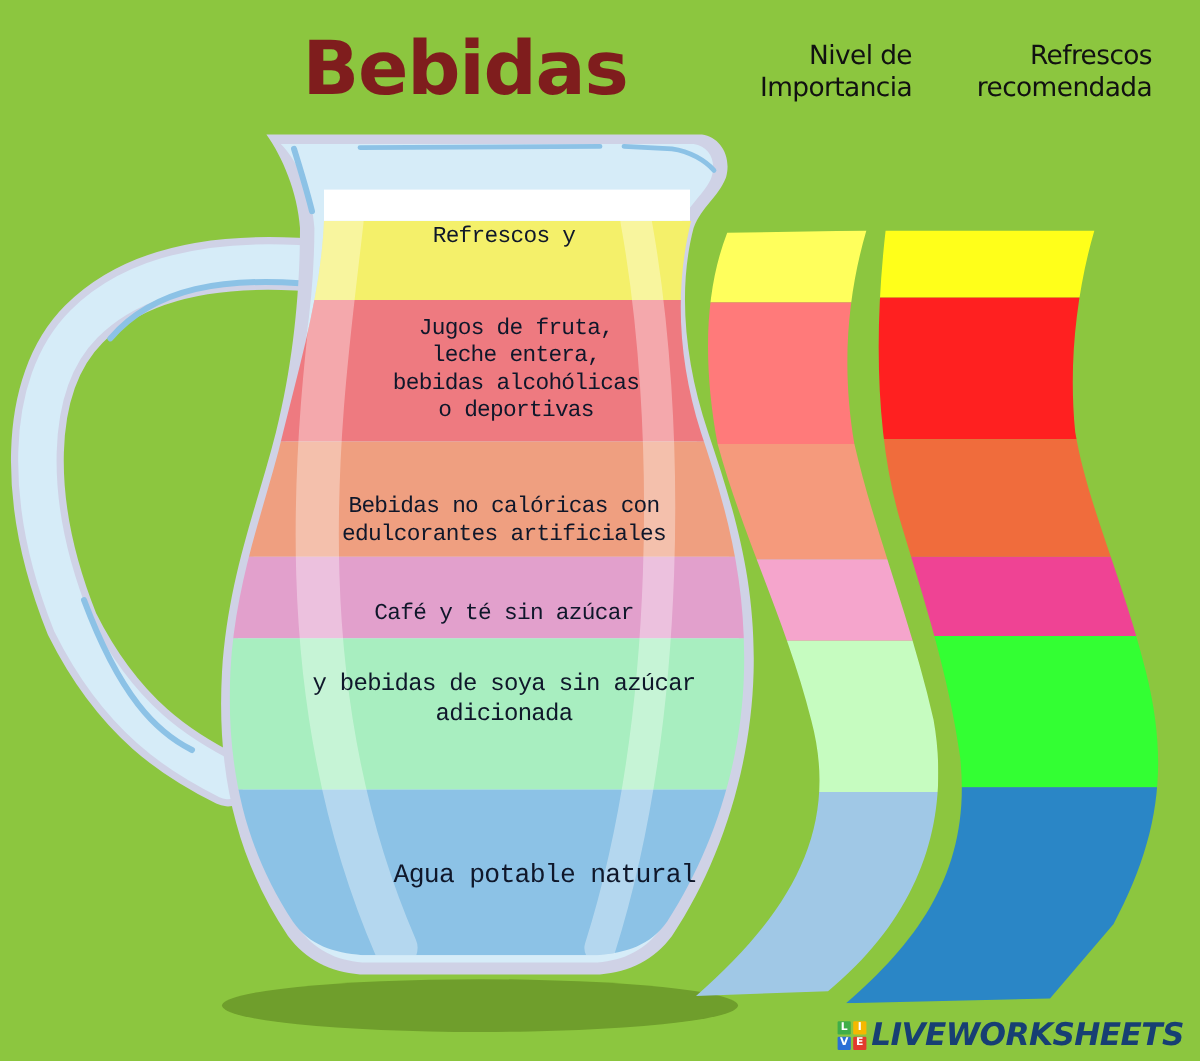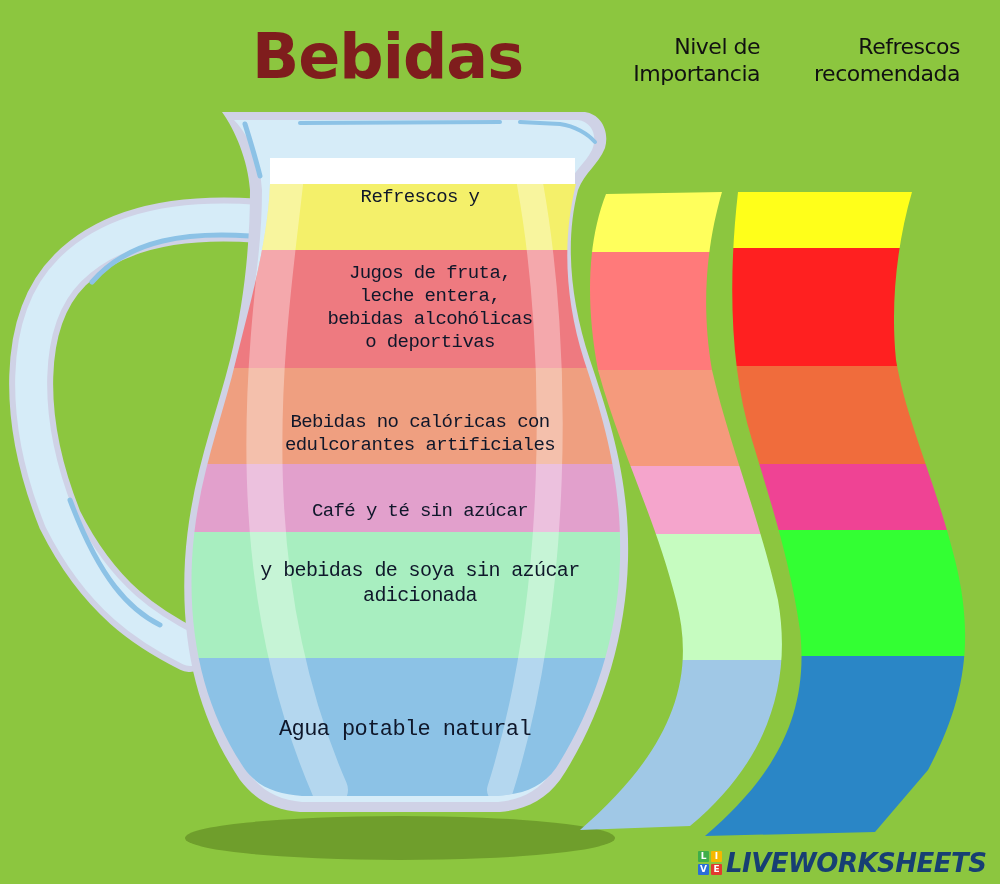--- a/index.html
+++ b/index.html
@@ -151,21 +151,21 @@
   <span>Bebidas no calóricas con</span>
   <span>edulcorantes artificiales</span>
 </div>
 <div class="label" style="left:250px; top:488px; width:340px;margin-top:12px;">
   <span>Café y té sin azúcar</span>
 </div>
 <div class="label" style="left:220px; top:558px; width:400px; font-size:20px; line-height:25px;">
   <span>y bebidas de soya sin azúcar</span>
   <span>adicionada</span>
 </div>
-<div class="label" style="left:230px; top:718px; width:350px; font-size:22px;">
+<div class="label" style="left:230px; top:718px; width:350px; font-size:22px;text-align:right;">
   <span>Agua potable natural</span>
 </div>
 
 <div class="logo">
   <div class="logo-blocks">
     <div style="background:#3fae49;">L</div>
     <div style="background:#f5b800;">I</div>
     <div style="background:#2b6fd6;">V</div>
     <div style="background:#e23a2e;">E</div>
   </div>

